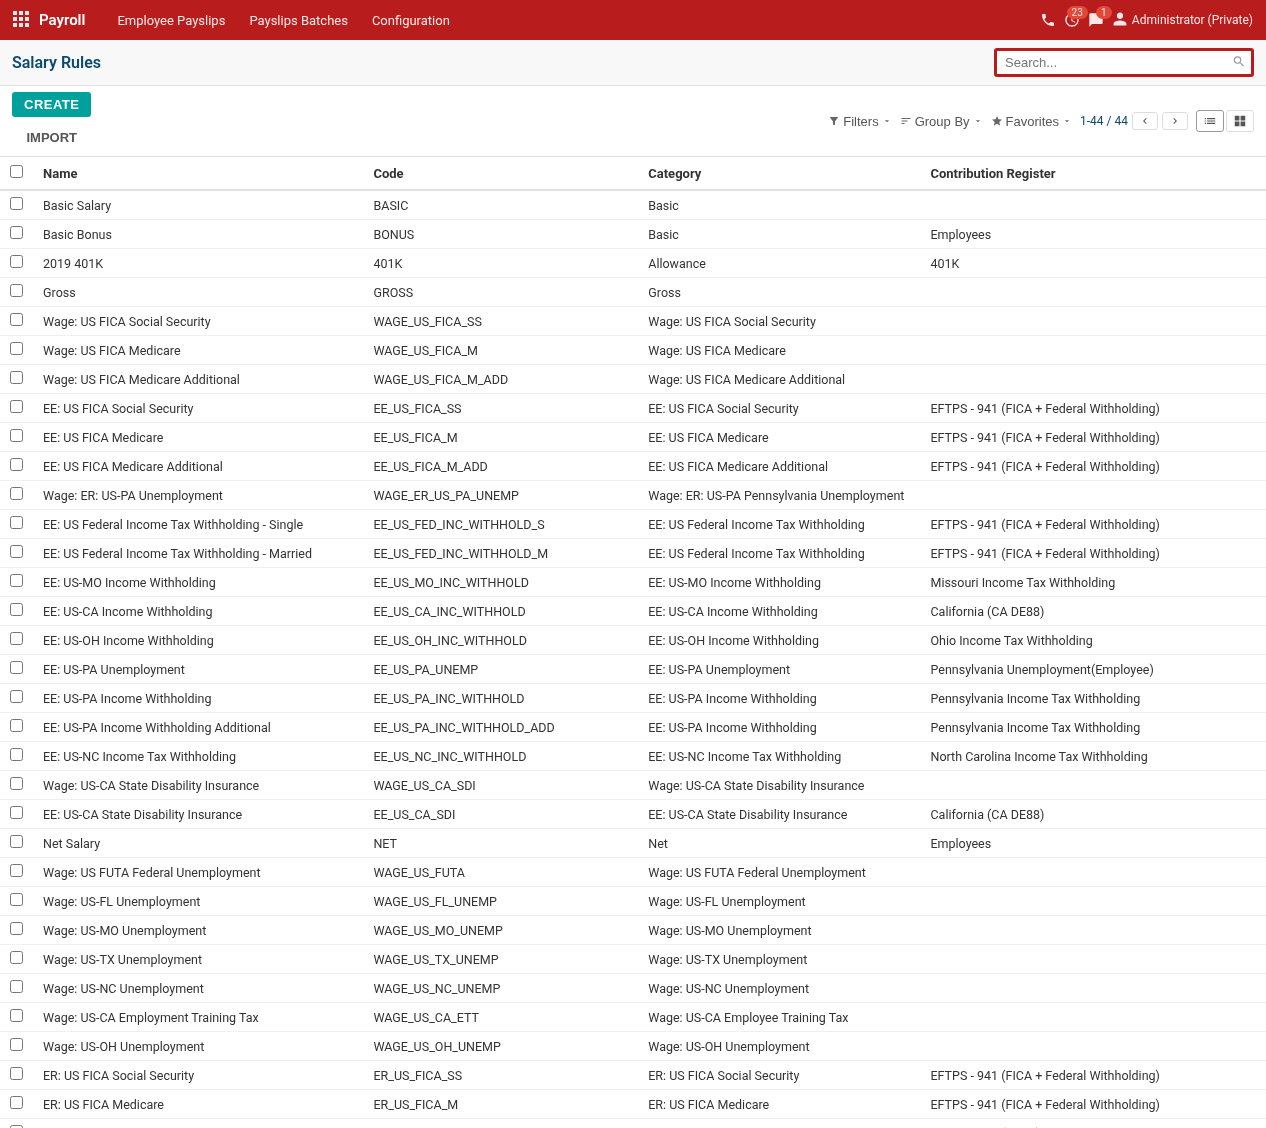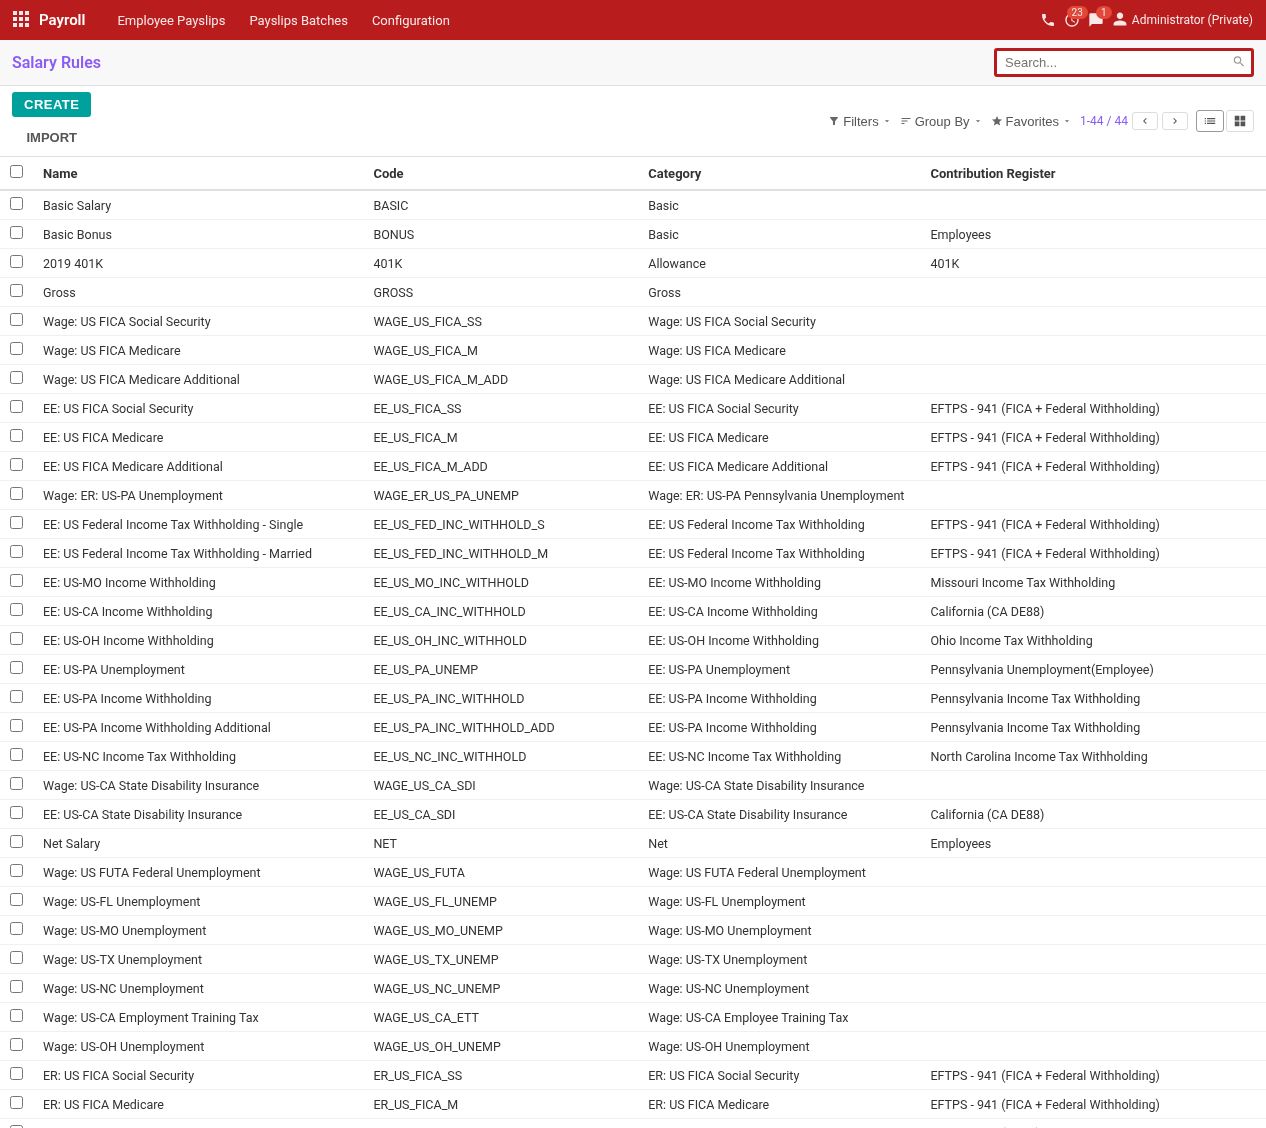--- a/index.html
+++ b/index.html
@@ -43,21 +43,21 @@
 
     
     .toolbar {
       padding: 8px 12px;
       background: #f8f8f8;
       border-bottom: 1px solid #e0e0e0;
       display: flex;
       align-items: center;
       justify-content: space-between;
     }
-    .page-title { font-size: 16px; font-weight: 600; color: #8b5cf6; }
+    .page-title { font-size: 16px; font-weight: 600; color: #0c4a6e; }
     .search-box {
       border: 3px solid #b91c1c;
       border-radius: 3px;
       padding: 4px 28px 4px 8px;
       font-size: 13px;
       width: 260px;
       outline: none;
       position: relative;
     }
     .search-wrapper { position: relative; }
@@ -104,21 +104,21 @@
       background: transparent;
       border: none;
       cursor: pointer;
       font-size: 13px;
       color: #555;
       display: flex;
       align-items: center;
       gap: 3px;
     }
     .filter-btn svg { color: #777; }
-    .pager { display: flex; align-items: center; gap: 4px; font-size: 12px; color: #8b5cf6; }
+    .pager { display: flex; align-items: center; gap: 4px; font-size: 12px; color: #0c4a6e; }
     .pager-nav-btn {
       background: none;
       border: 1px solid #ddd;
       border-radius: 3px;
       cursor: pointer;
       padding: 2px 6px;
       display: flex;
       align-items: center;
     }
     .view-btns { display: flex; gap: 2px; }

